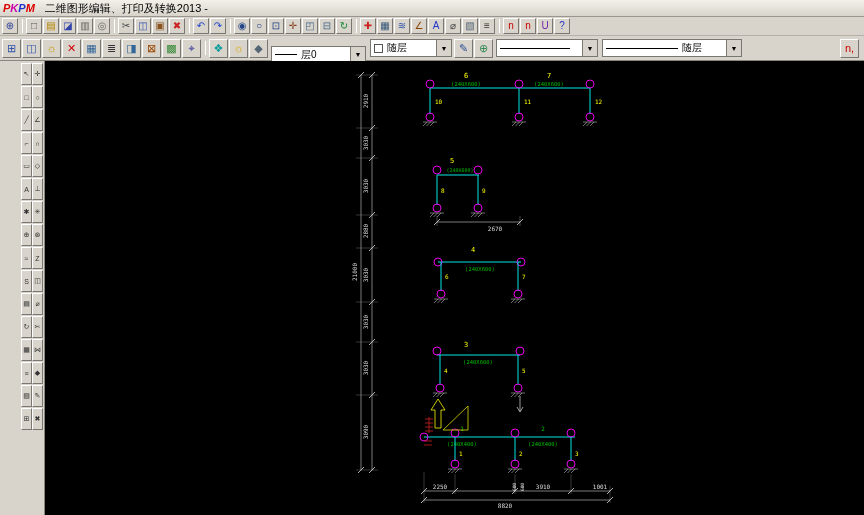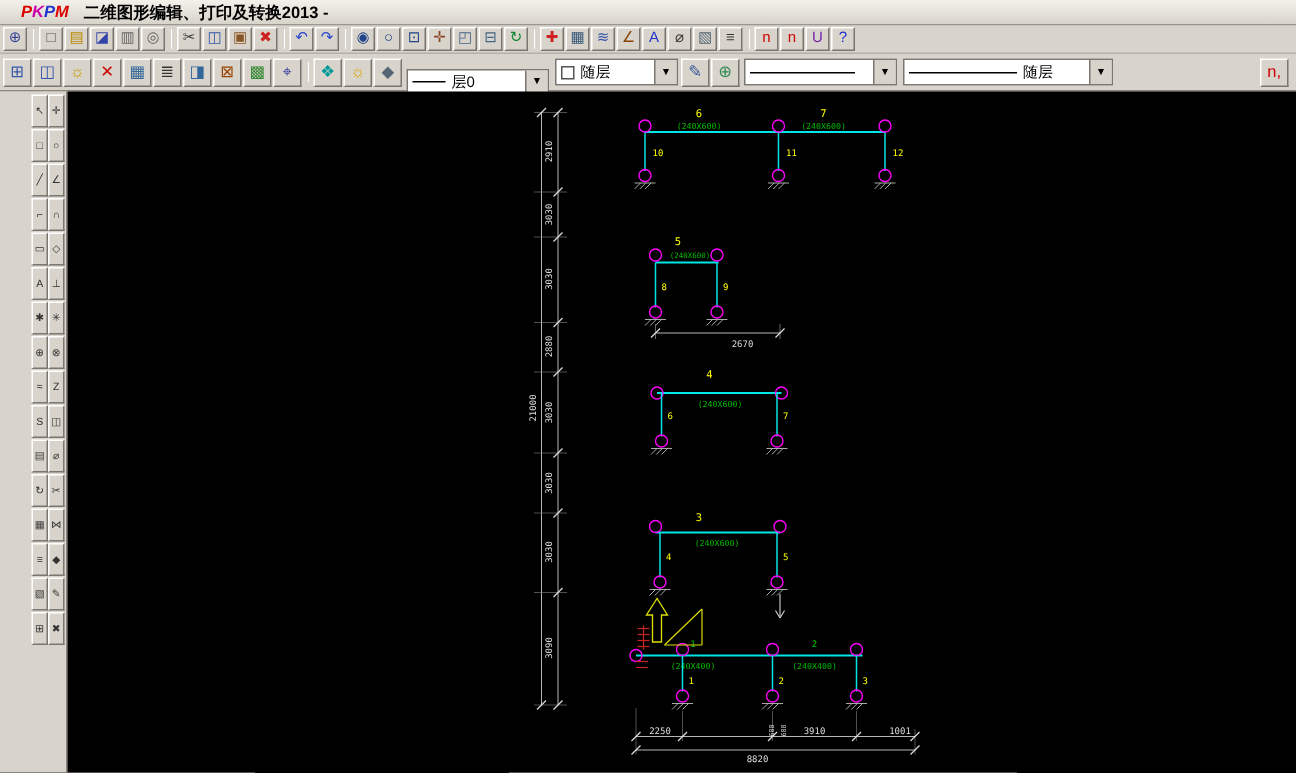--- a/index.html
+++ b/index.html
@@ -3,23 +3,23 @@
 <meta charset="utf-8">
 <style>
   * { margin:0; padding:0; box-sizing:border-box; }
   html,body { width:864px; height:515px; overflow:hidden;
     font-family:"Liberation Sans","DejaVu Sans",sans-serif; }
   body { background:#d8d4cb; display:flex; flex-direction:column; }
 
   
   .titlebar { height:17px; display:flex; align-items:center;
     background:linear-gradient(#f2f1ea,#d8d4cb); border-bottom:1px solid #9a968f;
-    font-size:11px; padding-left:14px; white-space:nowrap;text-align:right; }
+    font-size:11px; padding-left:3px; white-space:nowrap;text-align:right; }
   .logo { font-weight:bold; font-style:italic; letter-spacing:0; margin-right:10px; }
-  .title-text { font-weight:bold; color:#000; margin-right:40px; }
+  .title-text { font-weight:normal; color:#000; margin-right:40px; }
   .menubar { display:flex; list-style:none; }
   .menubar li { padding:1px 7px; cursor:default; }
 
   
   .toolbar { background:#d8d4cb; display:flex; align-items:center; padding:1px 2px; }
   .tb1 { height:19px; border-bottom:1px solid #b5b1a8; }
   .tb2 { height:25px; border-bottom:1px solid #8a867f; }
   .tbtn { width:16px; height:16px; border:1px solid; border-color:#fff #7a7671 #7a7671 #fff;
     background:#d8d4cb; font-size:10px; line-height:1; display:flex; align-items:center;
     justify-content:center; margin-right:1px; cursor:pointer; padding:0; }

